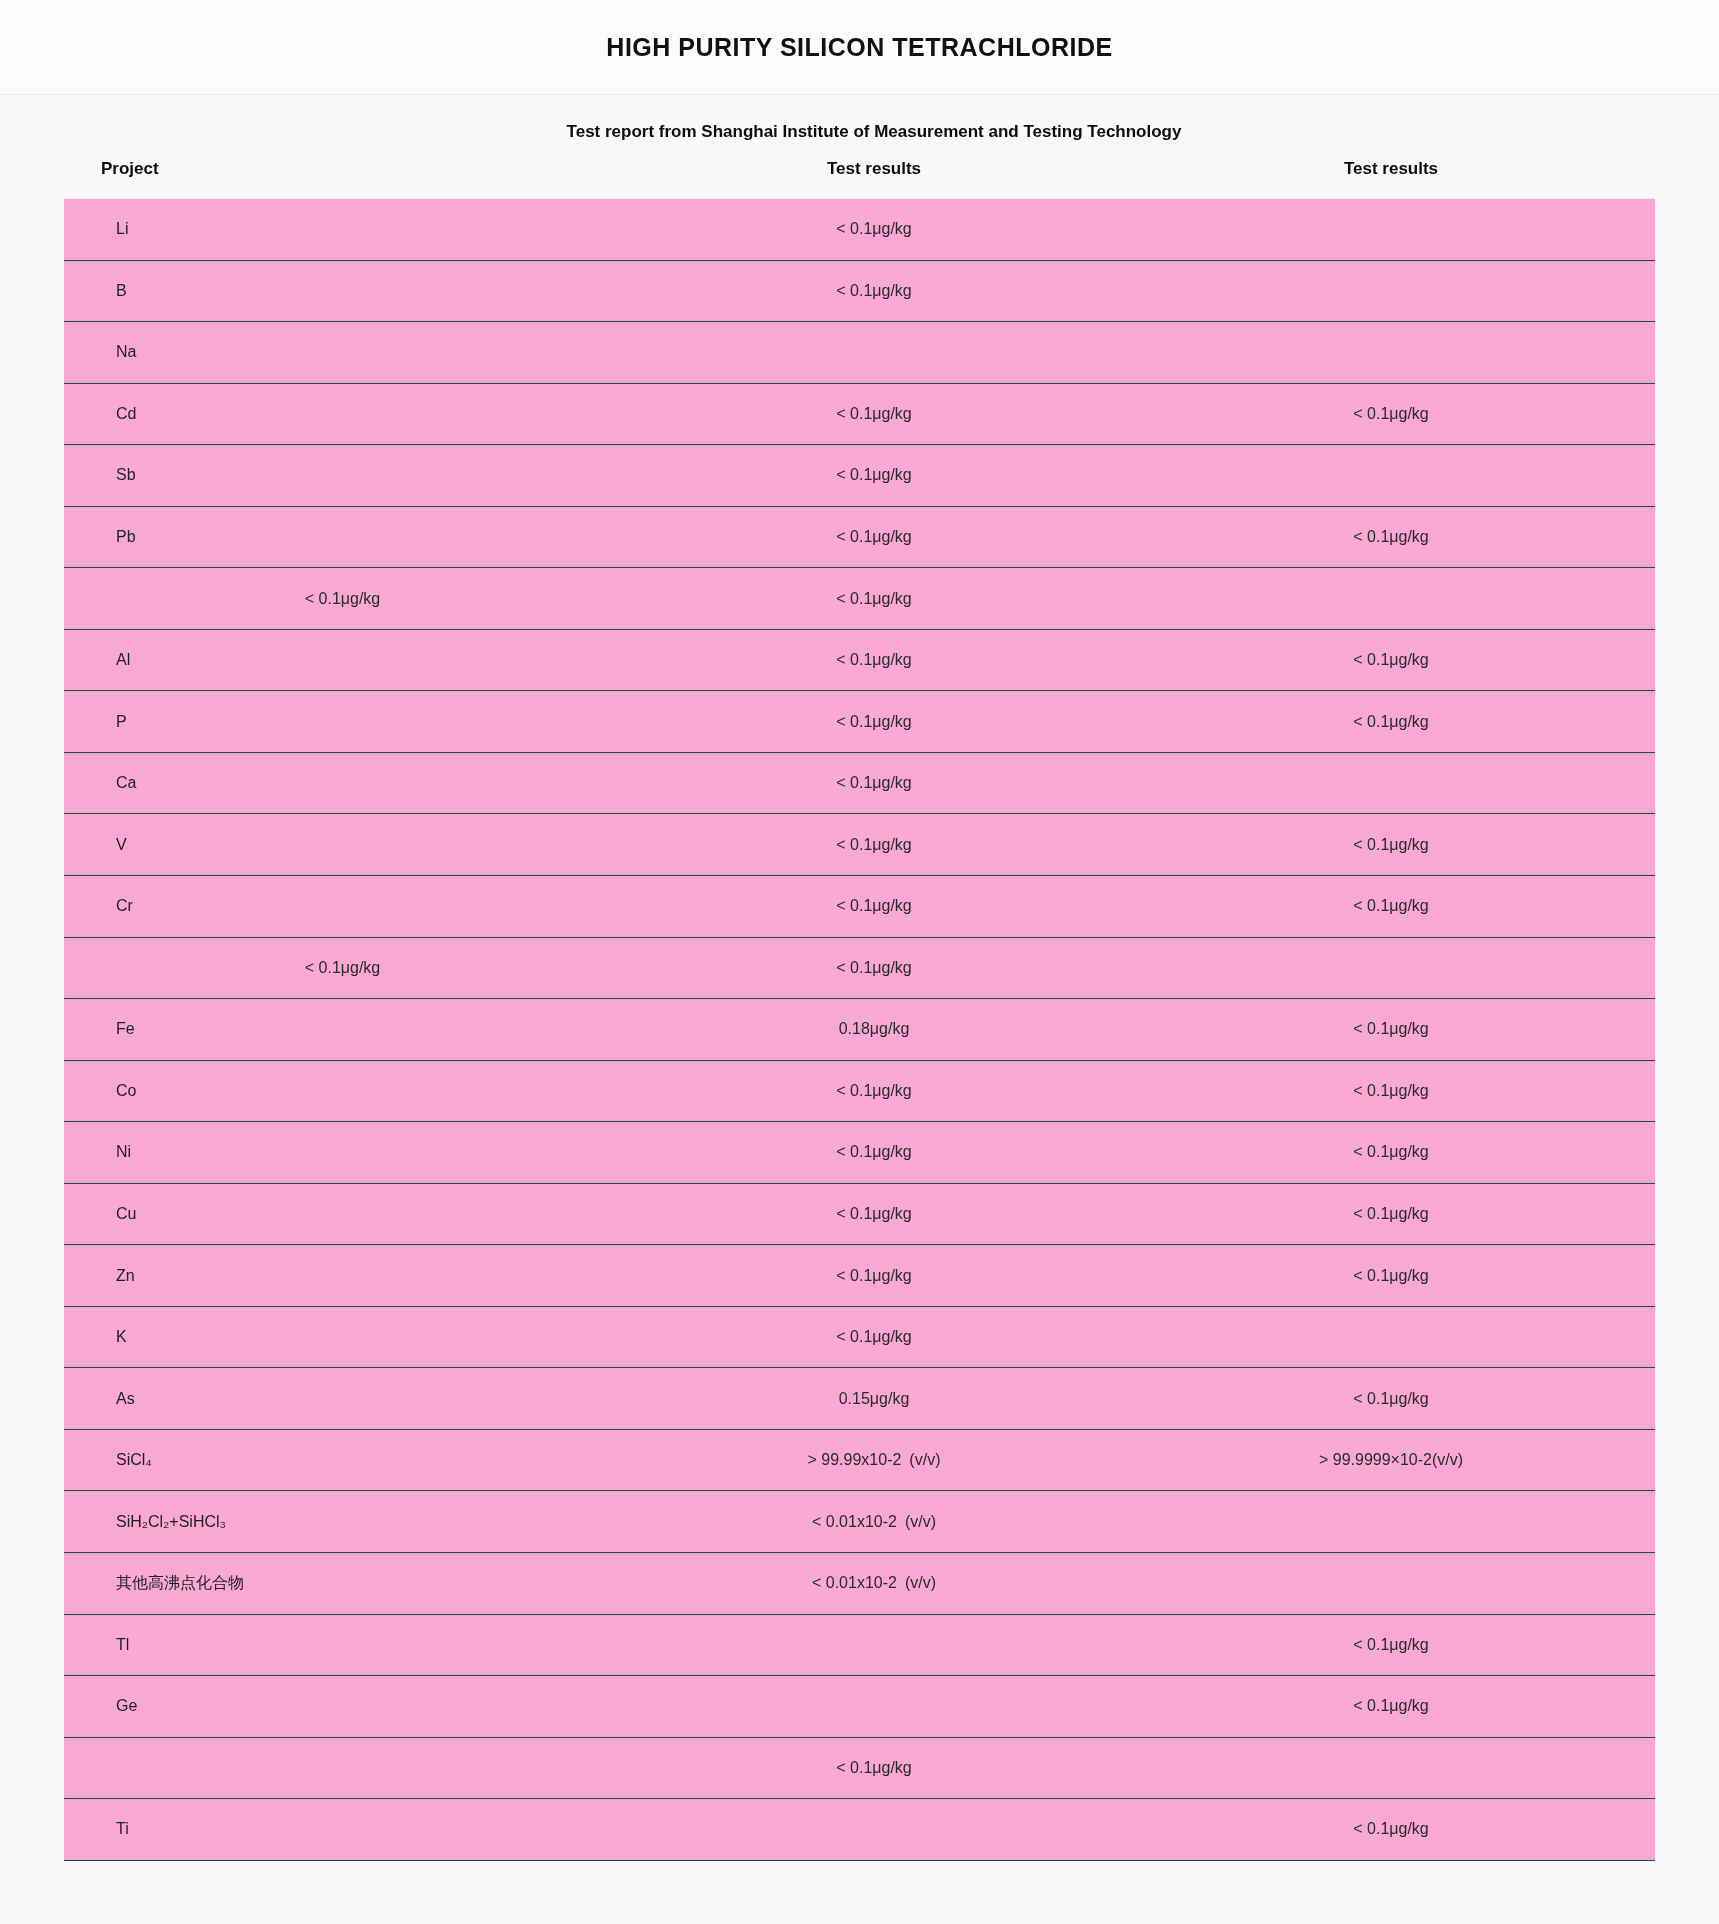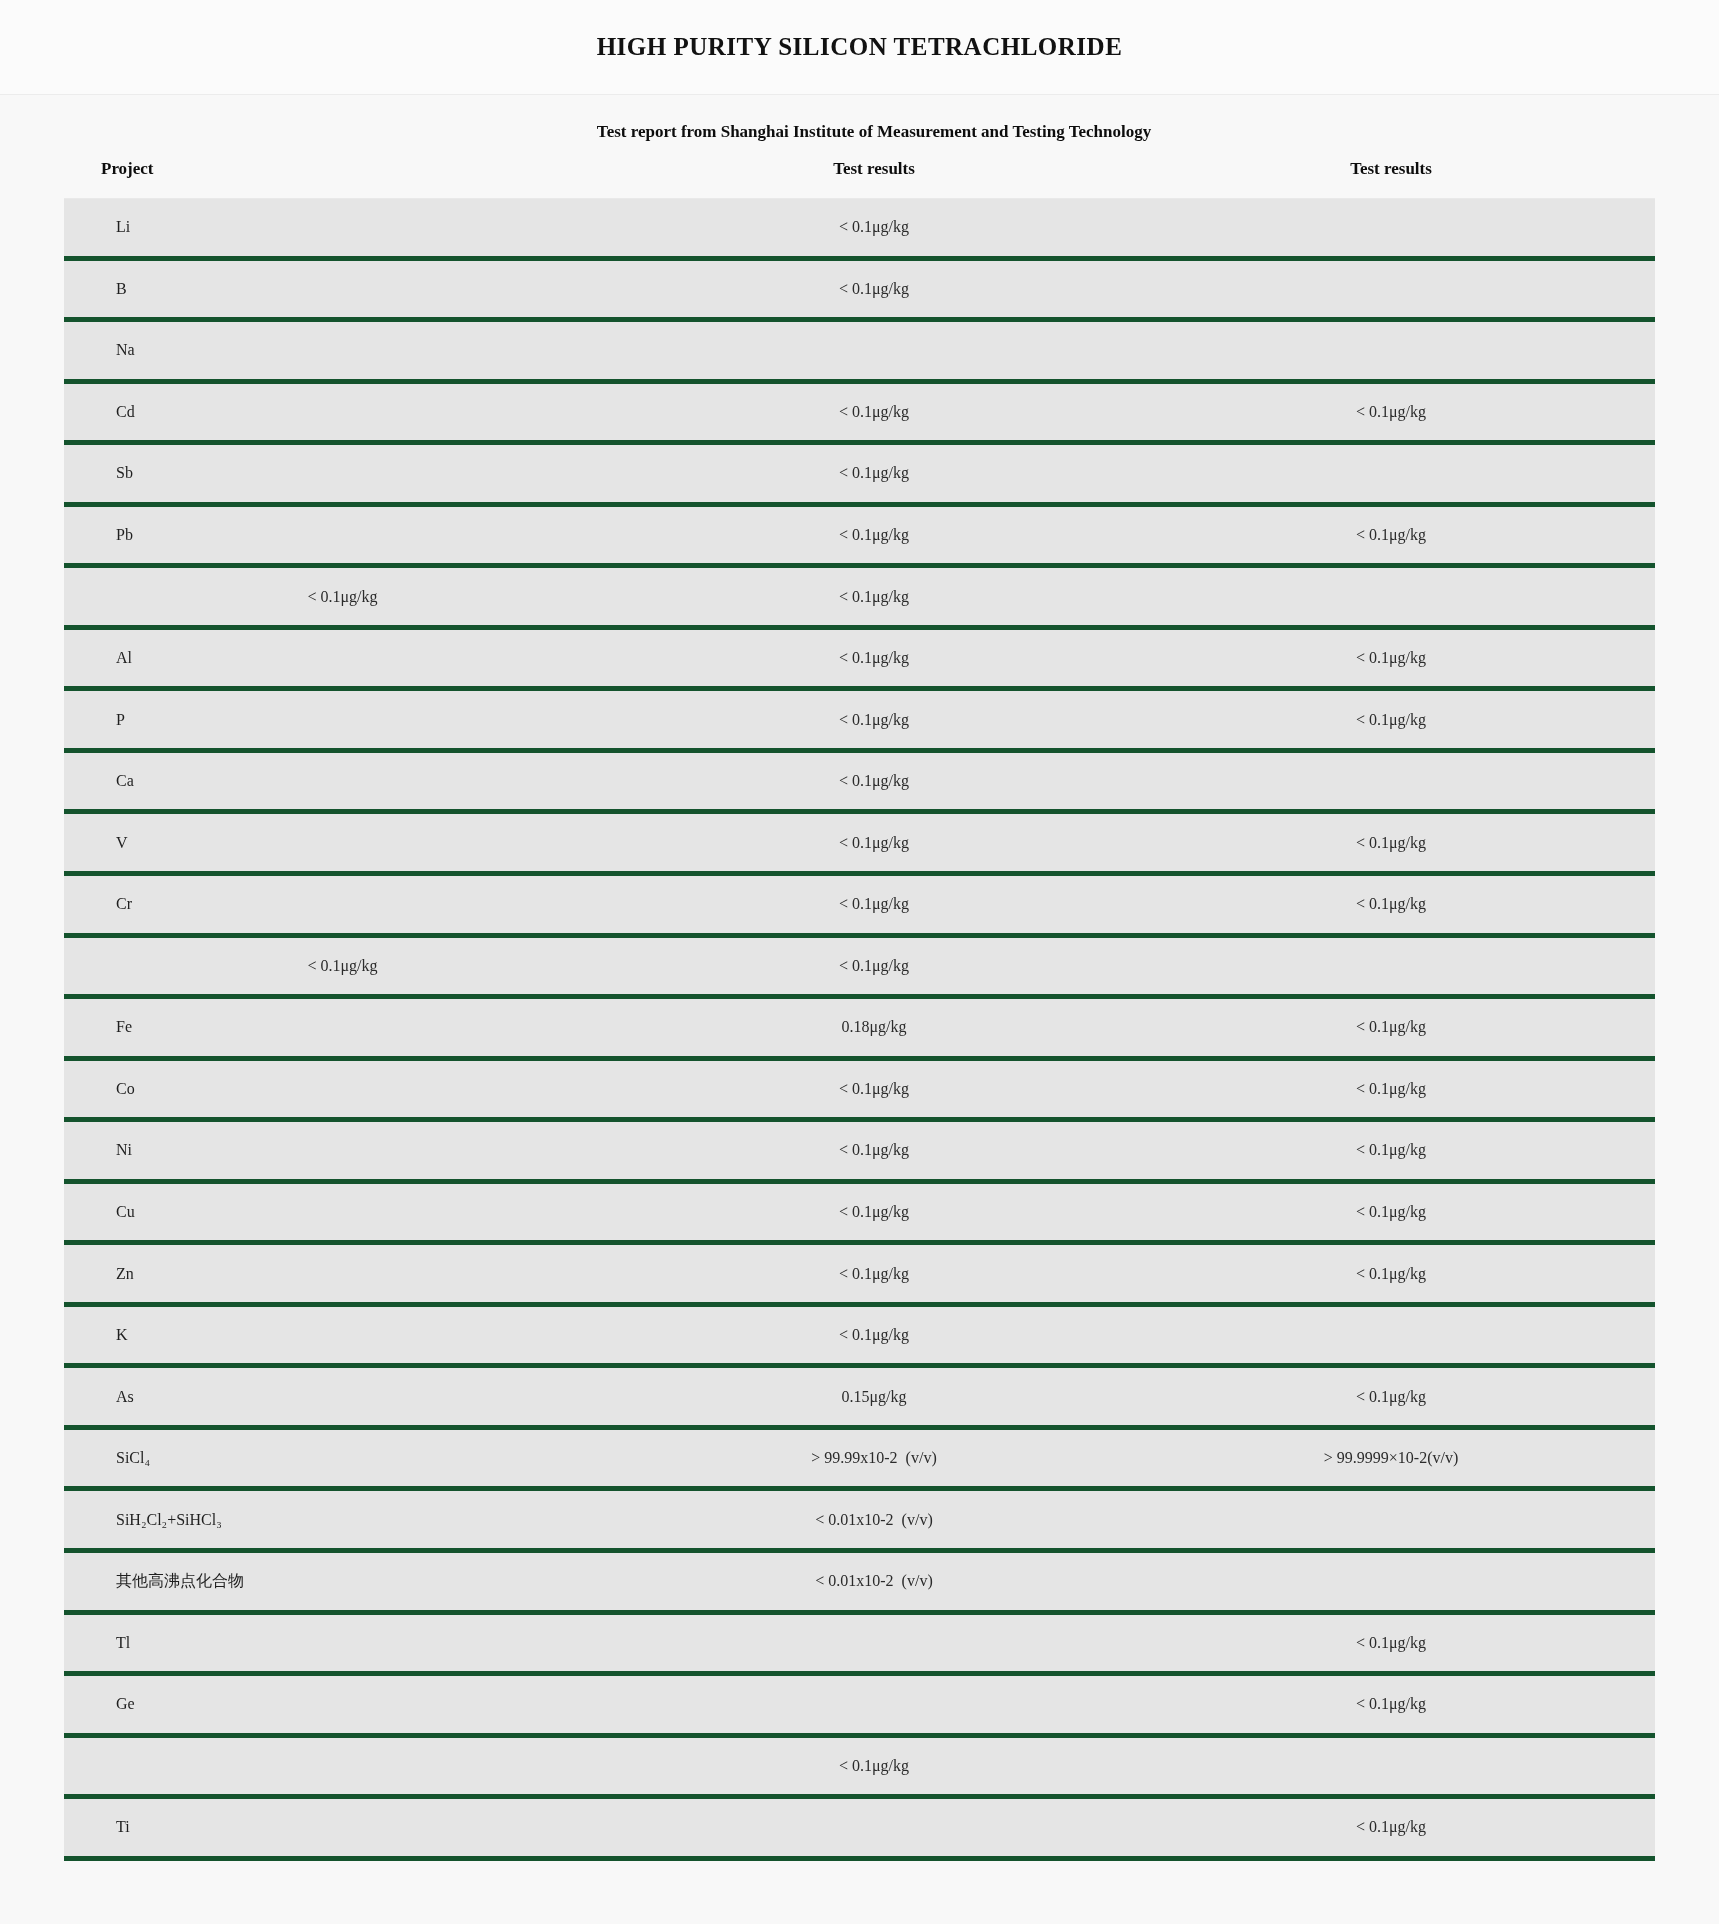--- a/index.html
+++ b/index.html
@@ -3,21 +3,21 @@
 <meta charset="utf-8">
 <style>
   * { margin:0; padding:0; box-sizing:border-box; }
   html,body { width:1719px; height:1924px; }
   body {
     font-family: "Liberation Sans", "DejaVu Sans", sans-serif;
     background:#f8f8f8;
     color:#212121;
     overflow:hidden;
   }
-  .page { width:1719px; height:1924px; position:relative;font-family:Liberation Serif, serif; }
+  .page { width:1719px; height:1924px; position:relative; }
 
   
   .title-bar {
     height:95px;
     background:#fbfbfb;
     border-bottom:1px solid #ececec;
     display:flex; align-items:center; justify-content:center;
   }
   .title-bar h1 {
     font-size:25px; font-weight:600; letter-spacing:.5px; color:#111;
@@ -44,22 +44,22 @@
   .thead .h-sh1 { grid-column:2; grid-row:2; }
   .thead .h-sh2 { grid-column:2; grid-row:3; }
   .thead .h-sf1 { grid-column:3; grid-row:2; }
   .thead .h-sf2 { grid-column:3; grid-row:3; }
 
   .tbody { border-top:1px solid #e9e9e9; }
   .row {
     display:grid;
     grid-template-columns:557px 506px 528px;
     height:61.55px;
-    background:#e5e5e5;
-    border-bottom:5px solid #14532d;
+    background:#f9a8d4;
+    border-bottom:1px solid #14532d;
   }
   .cell { display:flex; align-items:center; font-size:16px; }
   .project-cell { padding-left:52px; color:#1f1f1f; }
   .value-cell { justify-content:center; color:#2b2b2b; white-space:pre; }
 </style>
 </head>
 <body>
 
 <div class="page">
 

